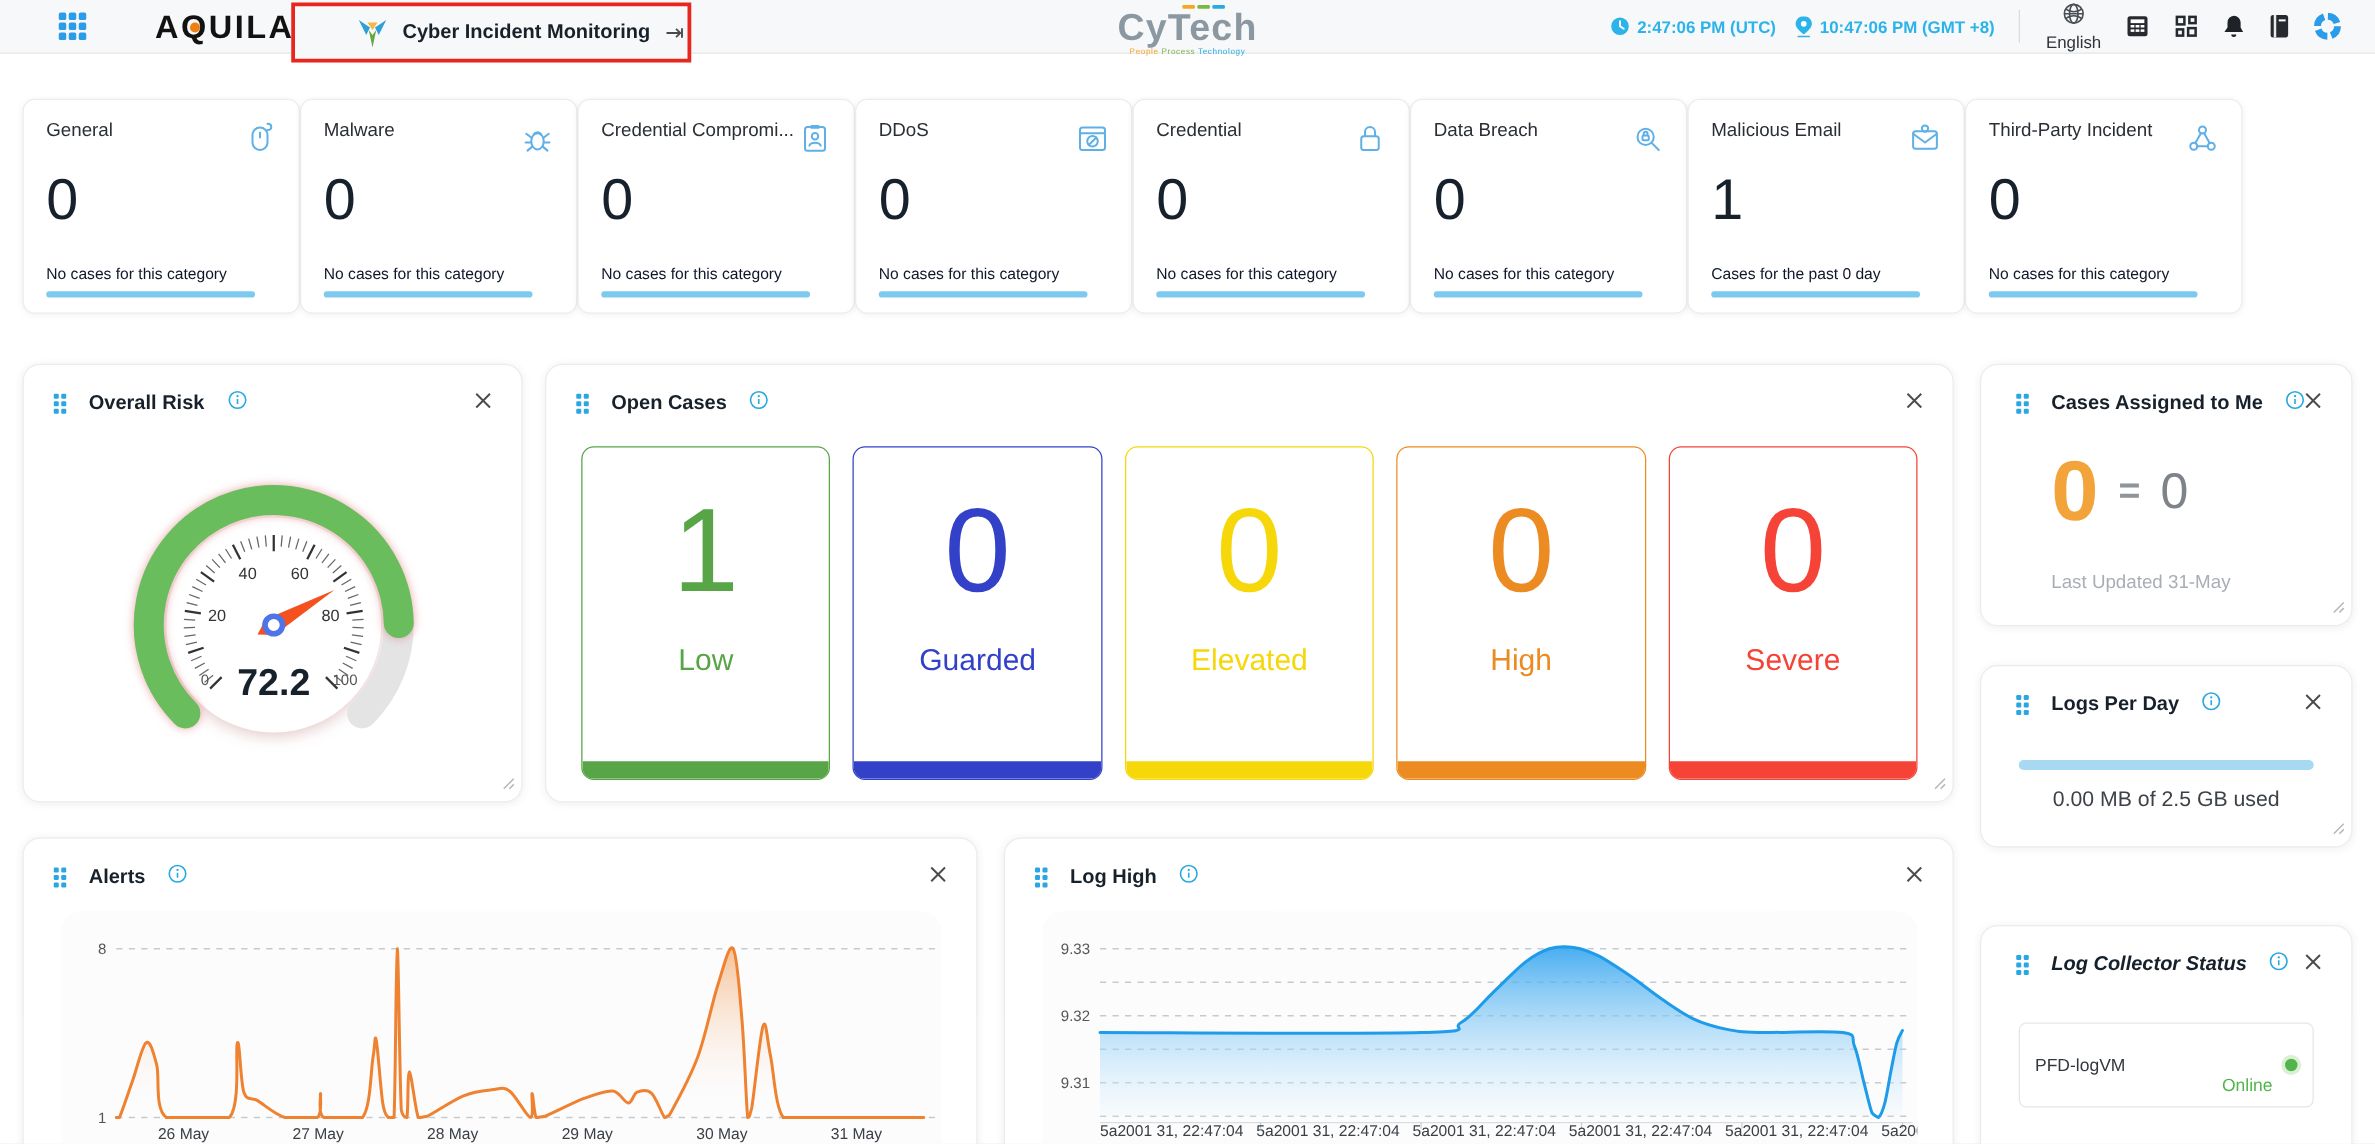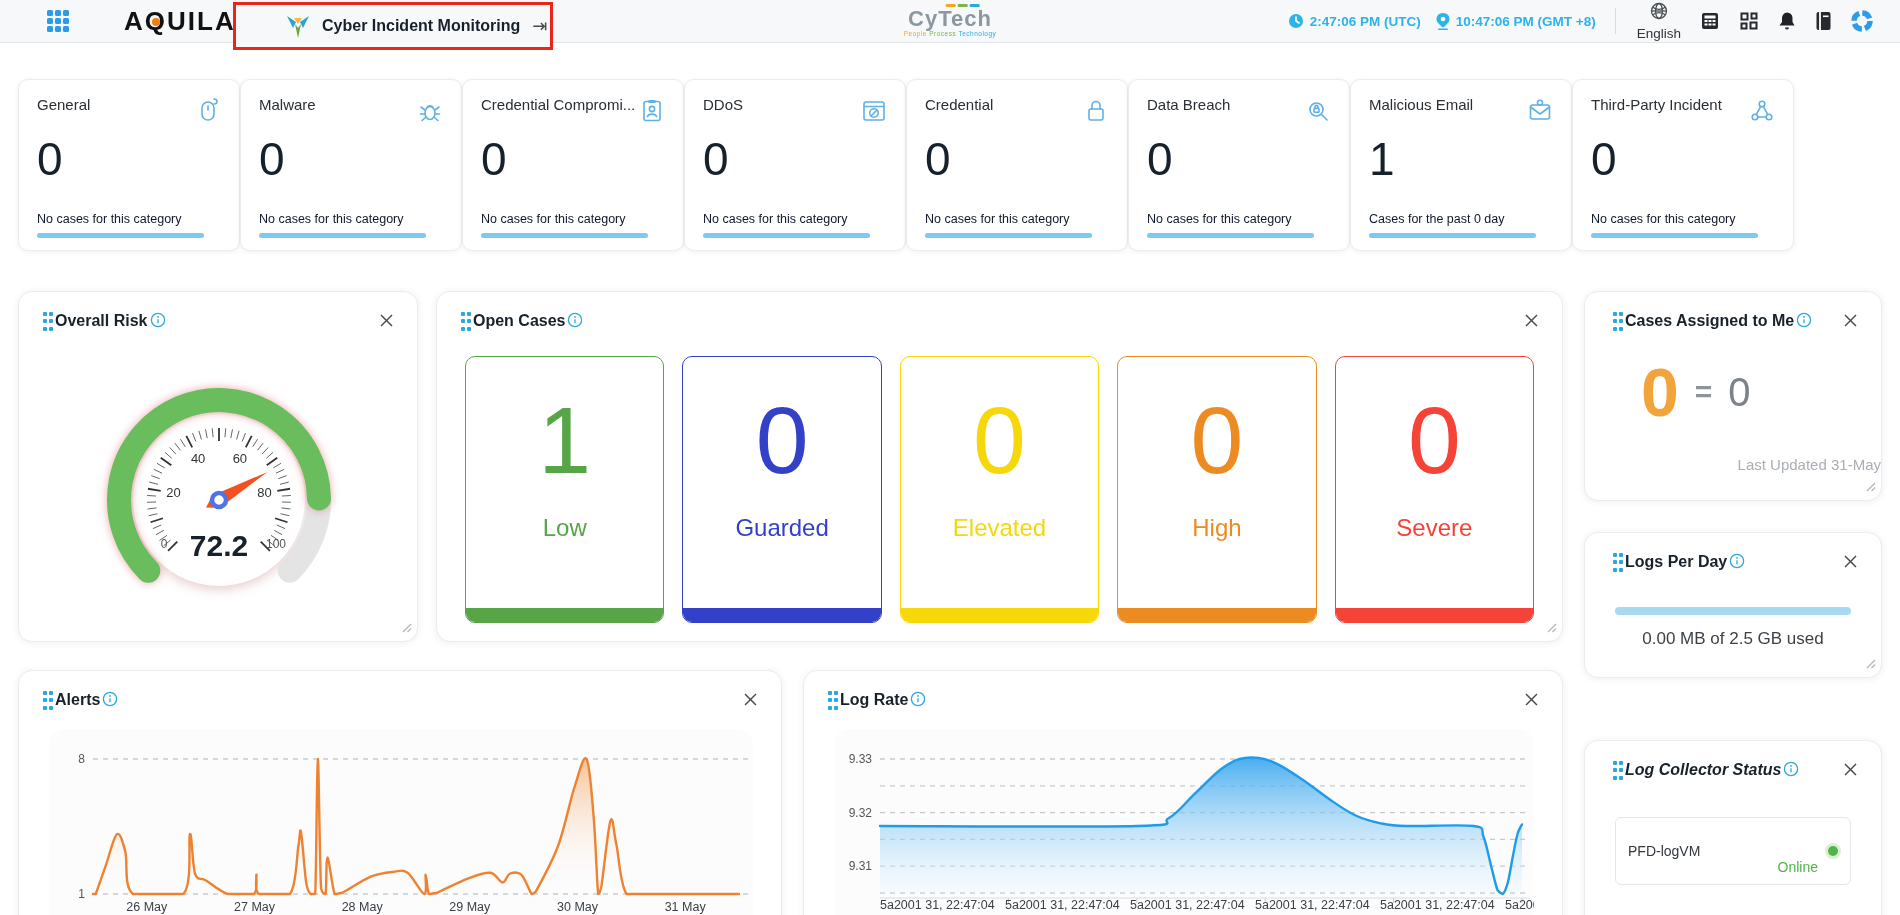--- a/index.html
+++ b/index.html
@@ -13,61 +13,61 @@
   .brand .q{position:relative;}
   .brand .q::after{content:"";position:absolute;left:50%;top:54%;width:8px;height:8px;margin:-4px 0 0 -4px;
           border-radius:50%;background:#f07f13;}
   .module-tab{position:absolute;left:233px;top:2px;width:320px;height:48px;border:3px solid #e8261d;
           background:#f7f8f9;display:flex;align-items:center;padding-left:48px;box-sizing:border-box;cursor:pointer;}
   .module-tab .mname{font-size:16px;font-weight:bold;color:#17212b;margin-left:10px;white-space:nowrap;}
   .module-tab .marrow{margin-left:12px;font-size:18px;color:#4a4a4a;}
   .cytech{position:absolute;left:50%;top:4px;transform:translateX(-50%);text-align:center;line-height:1;}
   .cytech .bars{display:flex;gap:2px;justify-content:center;margin-left:26px;margin-bottom:1px;}
   .cytech .bars i{display:block;width:10px;height:3px;border-radius:1px;}
-  .cytech .word{font-size:22px;font-weight:bold;color:#8b98a1;letter-spacing:1px;}
+  .cytech .word{font-size:30px;font-weight:bold;color:#8b98a1;letter-spacing:1px;}
   .cytech .tag{font-size:6.5px;letter-spacing:.5px;margin-top:1px;}
   .tb-right{margin-left:auto;display:flex;align-items:center;gap:15px;padding-right:25px;}
   .timebox{display:flex;align-items:center;gap:6px;color:#2bb3ea;font-size:13.5px;font-weight:bold;white-space:nowrap;}
   .vdiv{width:1px;height:26px;background:#d8dcdf;margin:0 4px;}
   .lang{display:flex;align-items:center;gap:6px;font-size:13.5px;color:#30343a;}
   .tb-icon{background:none;border:none;padding:2px;cursor:pointer;display:flex;align-items:center;flex-direction:column;}
   
   .cards-row{position:absolute;left:18px;top:79px;width:1864px;display:flex;}
   .cat-card{width:222px;height:172px;background:#fff;border:1px solid #ececef;border-radius:10px;
             box-shadow:0 1px 5px rgba(40,50,60,.07);box-sizing:border-box;padding:16px 16px 12px 18px;
             display:flex;flex-direction:column;cursor:pointer;}
   .cat-top{display:flex;justify-content:space-between;align-items:flex-start;}
   .cat-title{font-size:15px;font-weight:500;color:#2a2f35;white-space:nowrap;overflow:hidden;
              text-overflow:ellipsis;max-width:160px;}
   .cat-count{font-size:46px;font-weight:500;color:#17212b;margin-top:10px;line-height:1;}
   .cat-note{font-size:12.5px;color:#0f172a;margin-top:auto;}
   .cat-bar{height:5px;border-radius:3px;background:#7ec9ee;width:90%;margin-top:7px;}
   
   .widget{position:absolute;background:#fff;border:1px solid #ececf0;border-radius:14px;
           box-shadow:0 1px 7px rgba(40,50,60,.08);box-sizing:border-box;}
-  .whead{display:flex;gap:2px;padding:20px 24px 0 24px;}
+  .whead{display:flex;align-items:center;gap:18px;padding:20px 24px 0 24px;}
   .drag{display:grid;grid-template-columns:4px 4px;grid-gap:2px;cursor:grab;}
   .drag i{width:4px;height:4px;background:#2aa6e2;border-radius:1px;display:block;}
   .wtitle{font-size:16px;font-weight:bold;color:#17212b;}
   .wclose{position:absolute;right:20px;top:18px;background:none;border:none;cursor:pointer;padding:4px;}
   .rsz{position:absolute;right:5px;bottom:4px;}
   
   .oc-cards{display:flex;gap:18px;padding:24px 28px 0 28px;}
   .oc-card{position:relative;width:203px;height:267px;border:1.6px solid;border-radius:10px;
            display:flex;flex-direction:column;align-items:center;box-sizing:border-box;overflow:hidden;
            background:#fff;cursor:pointer;}
   .oc-num{font-size:95px;font-weight:500;line-height:1;margin-top:36px;}
   .oc-label{font-size:24px;margin-top:26px;}
   .oc-bar{position:absolute;left:0;right:0;bottom:0;height:14px;}
   
   .ca-body{display:flex;align-items:center;gap:16px;padding:26px 0 0 56px;}
   .ca-big{font-size:68px;font-weight:bold;color:#f2a43b;line-height:1;}
   .ca-eq{font-size:30px;font-weight:bold;color:#8f9499;}
   .ca-total{font-size:40px;color:#7d8389;}
-  .ca-upd{font-size:15px;color:#a9aeb6;padding:30px 0 0 56px;text-align:right;}
+  .ca-upd{font-size:15px;color:#a9aeb6;padding:30px 0 0 56px;}
   
   .lpd-bar{margin:34px 30px 0 30px;height:8px;border-radius:4px;background:#a7d9f3;}
   .lpd-txt{text-align:center;font-size:17px;color:#3c4248;margin-top:14px;}
   
   .lc-row{margin:36px 30px 0 30px;border:1px solid #e4e6e9;border-radius:6px;padding:9px 12px;
           display:flex;align-items:center;justify-content:space-between;font-size:14px;color:#33383e;}
   .lc-right{display:flex;align-items:center;gap:10px;}
   .lc-status{font-weight:400;margin-top:32px;}
   .lc-dot{width:10px;height:10px;border-radius:50%;box-shadow:0 0 0 3px rgba(110,190,80,.25);}
   
@@ -595,21 +595,21 @@
   <section class="widget" style="left:803px;top:670px;width:760px;height:330px;">
     <div class="whead">
       <span class="drag">
           <i></i>
           <i></i>
           <i></i>
           <i></i>
           <i></i>
           <i></i>
         </span>
-      <span class="wtitle">Log Rate</span>
+      <span class="wtitle">Log High</span>
       <span><svg width="16" height="16" viewBox="0 0 16 16" fill="none" stroke="#2aa9e0" stroke-width="1.3">
             <circle cx="8" cy="8" r="6.6"></circle>
             <line x1="8" y1="7.2" x2="8" y2="11.2"></line>
             <circle cx="8" cy="4.9" r="0.9" fill="#2aa9e0" stroke="none"></circle>
           </svg></span>
     </div>
     <button class="wclose"><svg width="13" height="13" viewBox="0 0 13 13" stroke="#4b4b4b" stroke-width="1.5">
           <line x1="1" y1="1" x2="12" y2="12"></line>
           <line x1="12" y1="1" x2="1" y2="12"></line>
         </svg></button>

